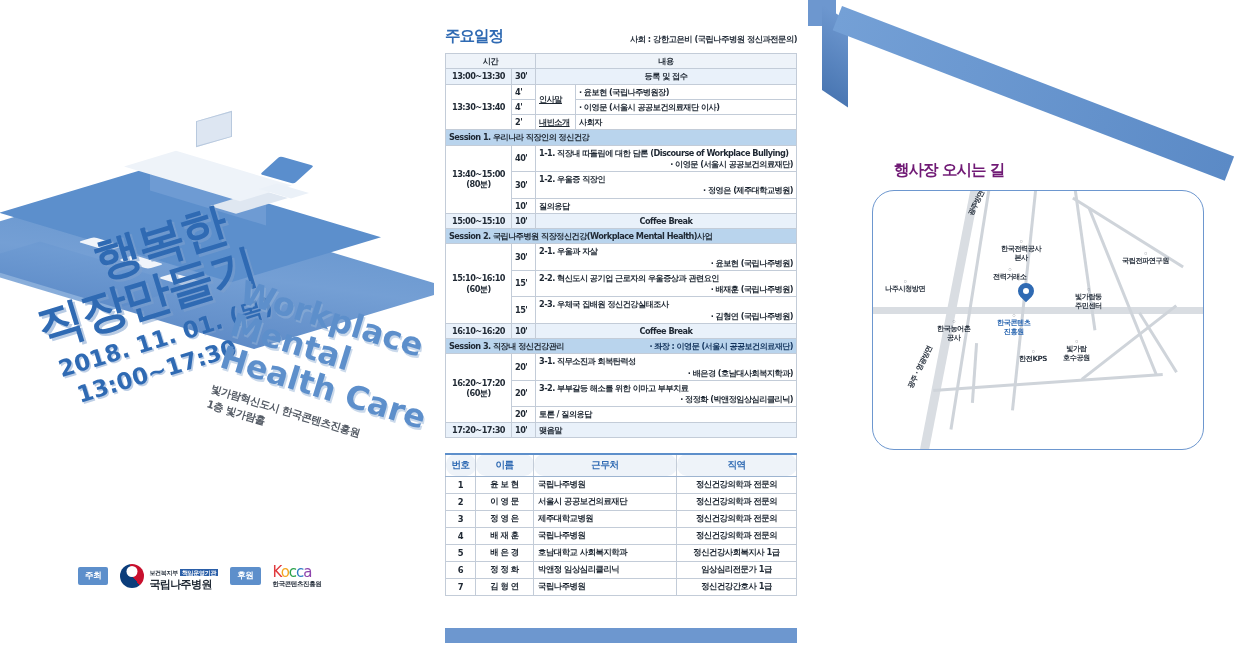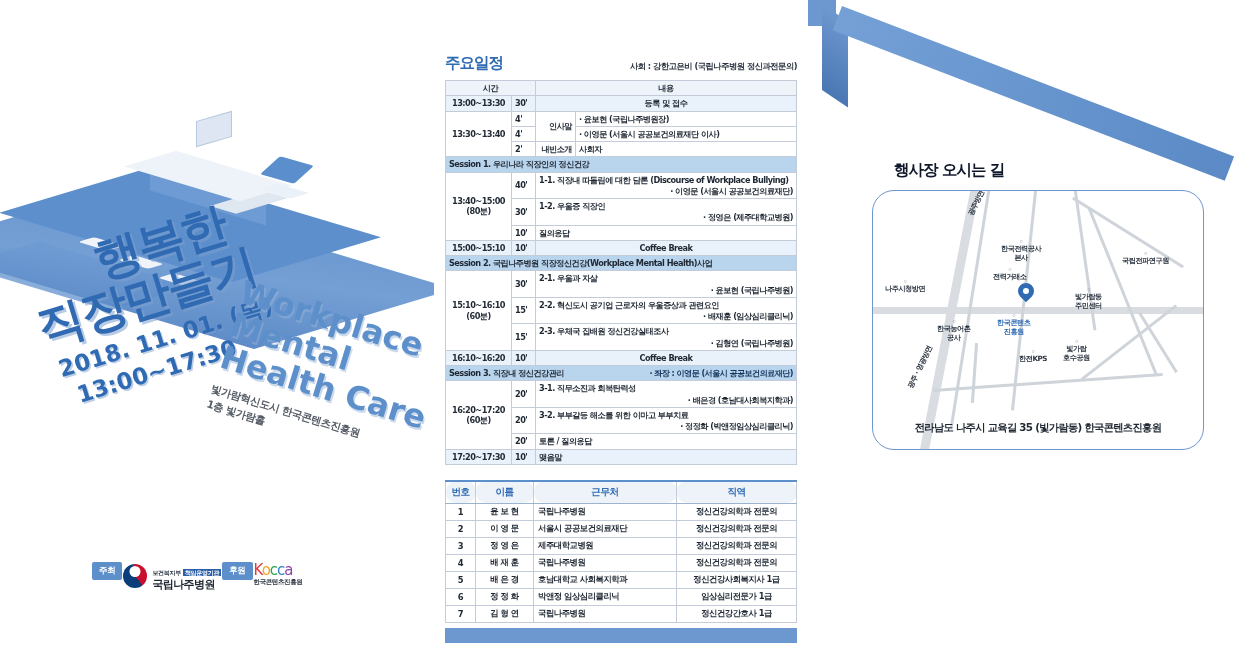--- a/index.html
+++ b/index.html
@@ -57,21 +57,21 @@
     text-shadow:1px 2px 0 rgba(125,160,205,.5);}
 
   #en-group{position:absolute;left:246px;top:276px;width:260px;
     transform:rotate(17deg);transform-origin:0 0;}
   .en-title{font-size:32px;font-weight:bold;color:#5d8fcb;line-height:1.06;
     text-shadow:2px 2px 0 rgba(150,180,216,.5);}
   #venue-line1{margin-top:9px;font-size:10.5px;font-weight:bold;color:#555c66;letter-spacing:-.4px;}
   #venue-line2{margin-top:2px;font-size:10.5px;font-weight:bold;color:#555c66;letter-spacing:-.4px;}
 
   
-  #cover-logos{position:absolute;left:78px;top:562px;display:flex;align-items:flex-start;gap:1px;margin-left:14px;}
+  #cover-logos{position:absolute;left:78px;top:562px;display:flex;align-items:center;gap:12px;}
   .role-chip{background:#5d8fcb;color:#fff;font-size:8.5px;font-weight:bold;
     padding:3px 7px;border-radius:2px;letter-spacing:-.3px;}
   .logo-unit{display:flex;align-items:center;gap:5px;}
   .taegeuk{width:24px;height:24px;border-radius:50%;
     background:conic-gradient(from 200deg,#0b3d7a 0deg 150deg,#c8102e 150deg 300deg,#0b3d7a 300deg 360deg);
     position:relative;}
   .taegeuk:after{content:"";position:absolute;left:50%;top:2px;width:11px;height:11px;border-radius:50%;
     background:#fff;transform:translateX(-50%);}
   .gov-text{line-height:1.05;}
   .gov-min{font-size:6px;color:#2b3440;font-weight:bold;letter-spacing:-.3px;}
@@ -81,33 +81,33 @@
   .kocca-word{font-size:15px;font-weight:normal;letter-spacing:-1px;}
   .kocca-word span:nth-child(1){color:#e03a3e;}
   .kocca-word span:nth-child(2){color:#f5a623;}
   .kocca-word span:nth-child(3){color:#2ba24c;}
   .kocca-word span:nth-child(4){color:#2f7dc4;}
   .kocca-word span:nth-child(5){color:#8e44ad;}
   .kocca-sub{font-size:6.5px;color:#2b3440;font-weight:bold;letter-spacing:-.4px;margin-top:1px;}
 
   
   #program{position:absolute;left:434px;top:0;width:374px;height:649px;background:#fff;}
-  #prog-inner{position:absolute;left:11px;top:26px;width:352px;margin-top:27px;}
+  #prog-inner{position:absolute;left:11px;top:26px;width:352px;}
   .sec-head{display:flex;align-items:flex-end;justify-content:space-between;margin-bottom:6px;}
   .sec-title{font-size:15.5px;font-weight:bold;color:#2f6ab3;letter-spacing:-1px;}
   .sec-note{font-size:8.3px;color:#2b3440;letter-spacing:-.5px;font-weight:bold;padding-bottom:2px;}
 
   table.tbl{width:100%;border-collapse:collapse;table-layout:fixed;}
   table.tbl td,table.tbl th{border:1px solid #c3ccd8;padding:2px 3px;font-size:8.2px;
     color:#1f2833;letter-spacing:-.55px;vertical-align:middle;line-height:1.25;font-weight:bold;}
   .thead td{background:#eef3f9;color:#2f6ab3;text-align:center;font-size:10px;font-weight:bold;
     padding:4px 2px;border-top:2px solid #5d8fcb;border-bottom:1px solid #9db4d0;}
   .c-time{width:66px;text-align:center;}
   .c-dur{width:24px;text-align:left;}
-  .c-sub{width:40px;text-align:right;}
+  .c-sub{width:40px;text-align:left;text-decoration:underline;}
   .row-tint{background:#e9f1fa;}
   .row-session td{background:#b9d4ed;color:#12335c;font-size:8.6px;padding:3px 5px;font-weight:bold;}
   .ctr{text-align:center;}
   .right{text-align:right;display:block;margin-top:1px;}
   .two-line{line-height:1.3;}
   .sess-flex{display:flex;justify-content:space-between;align-items:flex-end;gap:6px;}
   .sess-chair{font-weight:bold;font-size:8.1px;color:#12335c;}
 
   #speakers{margin-top:15px;}
   table.tbl2{width:100%;border-collapse:collapse;table-layout:fixed;}
@@ -124,21 +124,21 @@
 
   
   #mapPanel{position:absolute;left:808px;top:0;width:431px;height:649px;background:#fff;overflow:hidden;}
   #band-top{position:absolute;left:-16px;top:0;width:44px;height:26px;background:#6d97cf;}
   #band1{position:absolute;left:14px;top:4px;width:26px;height:86px;
     background:linear-gradient(180deg,#6d97cf,#4a77b3);transform:skewY(34deg);transform-origin:0 0;}
   #band2{position:absolute;left:34px;top:6px;width:420px;height:26px;
     background:linear-gradient(90deg,#74a0d6,#5b8ac6);transform:rotate(21deg);transform-origin:0 0;}
 
   #map-title{position:absolute;left:86px;top:160px;font-size:15.5px;font-weight:bold;
-    color:#0f172a;letter-spacing:-1px;}
+    color:#701a75;letter-spacing:-1px;}
   #map-box{position:absolute;left:64px;top:190px;width:330px;height:258px;
     border:1.6px solid #6d97cf;border-radius:22px;background:#fff;overflow:hidden;}
   .road{position:absolute;background:#d9dde2;}
   .road-l{position:absolute;background:#cfd4da;}
   #map-addr{position:absolute;left:0;right:0;bottom:14px;text-align:center;font-size:10.3px;
     font-weight:bold;color:#1f2833;letter-spacing:-.7px;}
   .mlbl{position:absolute;font-size:7.2px;font-weight:bold;color:#2b3440;letter-spacing:-.5px;
     line-height:1.15;text-align:center;white-space:nowrap;}
   .mlbl.dot:before{content:"◦";display:block;font-size:7px;color:#8a9099;line-height:.9;}
   .mlbl.rot{transform:rotate(-64deg);transform-origin:50% 50%;}
@@ -264,21 +264,21 @@
             <tr class="row-session">
               <td colspan="4">Session 2.  국립나주병원 직장정신건강(Workplace Mental Health)사업</td>
             </tr>
             <tr>
               <td class="c-time ctr" rowspan="3">15:10~16:10<br>(60분)</td>
               <td class="c-dur">30'</td>
               <td colspan="2" class="two-line"><span>2-1. 우울과 자살</span><span class="right">· 윤보현 (국립나주병원)</span></td>
             </tr>
             <tr>
               <td class="c-dur">15'</td>
-              <td colspan="2" class="two-line"><span>2-2. 혁신도시 공기업 근로자의 우울증상과 관련요인</span><span class="right">· 배재훈 (임상심리클리닉)</span></td>
+              <td colspan="2" class="two-line"><span>2-2. 혁신도시 공기업 근로자의 우울증상과 관련요인</span><span class="right">· 배재훈 (국립나주병원)</span></td>
             </tr>
             <tr>
               <td class="c-dur">15'</td>
               <td colspan="2" class="two-line"><span>2-3. 우체국 집배원 정신건강실태조사</span><span class="right">· 김형연 (국립나주병원)</span></td>
             </tr>
             <tr class="row-tint">
               <td class="c-time ctr">16:10~16:20</td>
               <td class="c-dur">10'</td>
               <td colspan="2" class="ctr">Coffee Break</td>
             </tr>
@@ -431,17 +431,16 @@
             <div>빛가람</div>
             <div>호수공원</div>
           </div>
           <div class="mlbl rot" style="left: 24px; top: 172px;">
             <div>광주 · 영광방면</div>
           </div>
           <div class="mlbl rot" style="left: 90px; top: 8px;">
             <div>광주방면</div>
           </div>
         </div>
-      <div id="map-addr">전라남도 나주시 교육길 35 (빛가람동) 한국콘텐츠진흥원</div>
     </div>
 
   </section>
 </div>
 
 </body></html>

